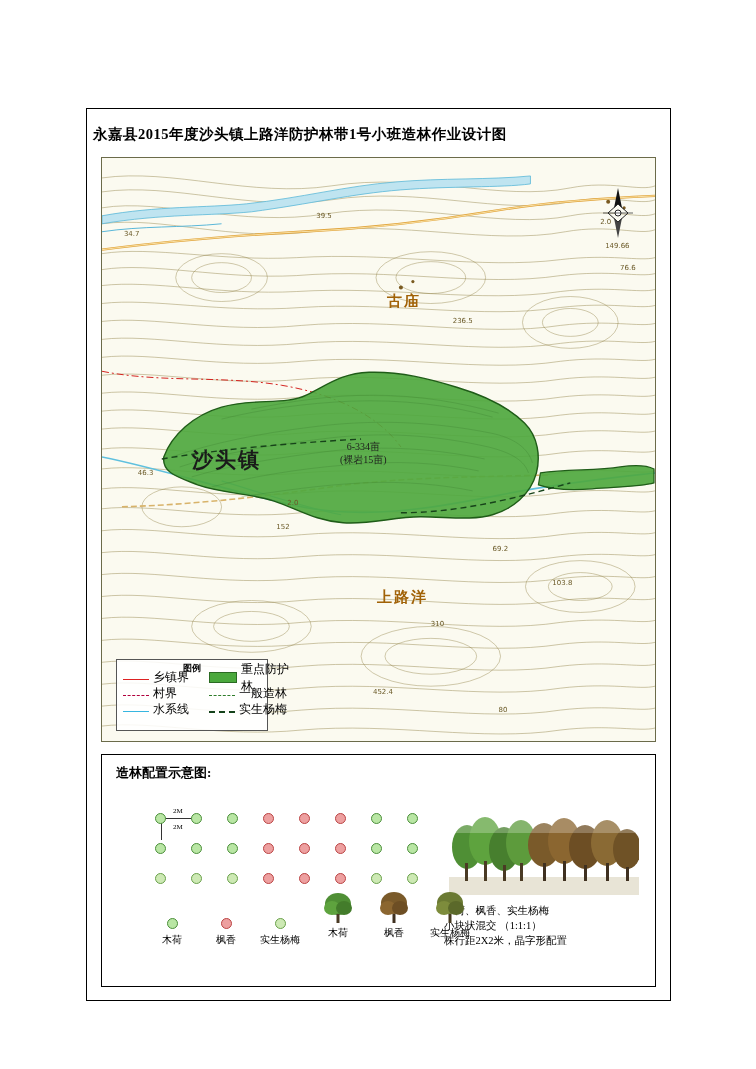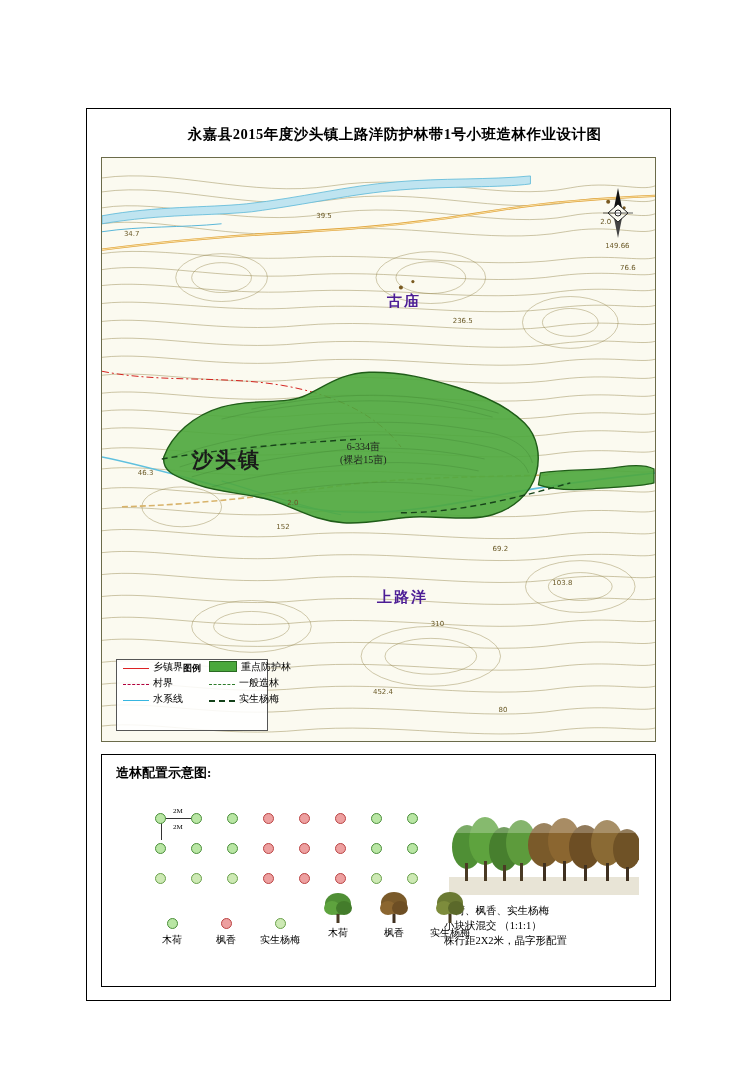--- a/index.html
+++ b/index.html
@@ -43,24 +43,24 @@
     left: 86px;
     top: 108px;
     width: 585px;
     height: 893px;
     border: 1px solid #000;
     box-sizing: border-box;
   }
 
   .sub-title {
     position: absolute;
-    left: 16px;
+    left: 6px;
     top: 16px;
     width: 100%;
-    text-align: center;
+    text-align: left;
     font-size: 14.5px;
     font-weight: bold;
     font-family: "Liberation Serif", serif;
     letter-spacing: 0.5px;
   }
 
   
   .map-panel {
     position: absolute;
     left: 14px;
@@ -77,21 +77,21 @@
     position: absolute;
     left: 0; top: 0;
     width: 100%;
     height: 100%;
   }
 
   
   .map-label {
     position: absolute;
     font-family: "Liberation Serif", serif;
-    color: #4c1d95;
+    color: #a16207;
     white-space: nowrap;
   }
   .label-gumiao { left: 285px; top: 134px; font-size: 15px; font-weight: bold; letter-spacing: 2px; }
   .label-shatou { left: 90px; top: 288px; font-size: 21px; font-weight: bold; letter-spacing: 2px; color:#1a1a1a;}
   .label-shangluyang { left: 275px; top: 418px; font-size: 15px; font-weight: bold; letter-spacing: 2px; margin-top: 12px; }
   .label-plot {
     left: 238px; top: 282px;
     font-size: 10px;
     color: #1d1d1d;
     text-align: center;
@@ -112,26 +112,26 @@
   .legend-title {
     text-align: center;
     font-size: 9px;
     font-family: "Liberation Serif", serif;
     margin-top: 2px;
     font-weight: bold;
   }
   .legend-grid {
     position: absolute;
     left: 6px;
-    top: 0;
+    top: 11px;
     width: 174px;
     display: grid;
     grid-template-columns: 86px 86px;
     grid-row-gap: 3px;
-    font-size: 10px;
+    font-size: 12px;
     font-family: Liberation Serif, serif;
   }
   .legend-item {
     display: flex;
     align-items: center;
     height: 13px;
   }
   .legend-swatch {
     width: 26px;
     height: 8px;

